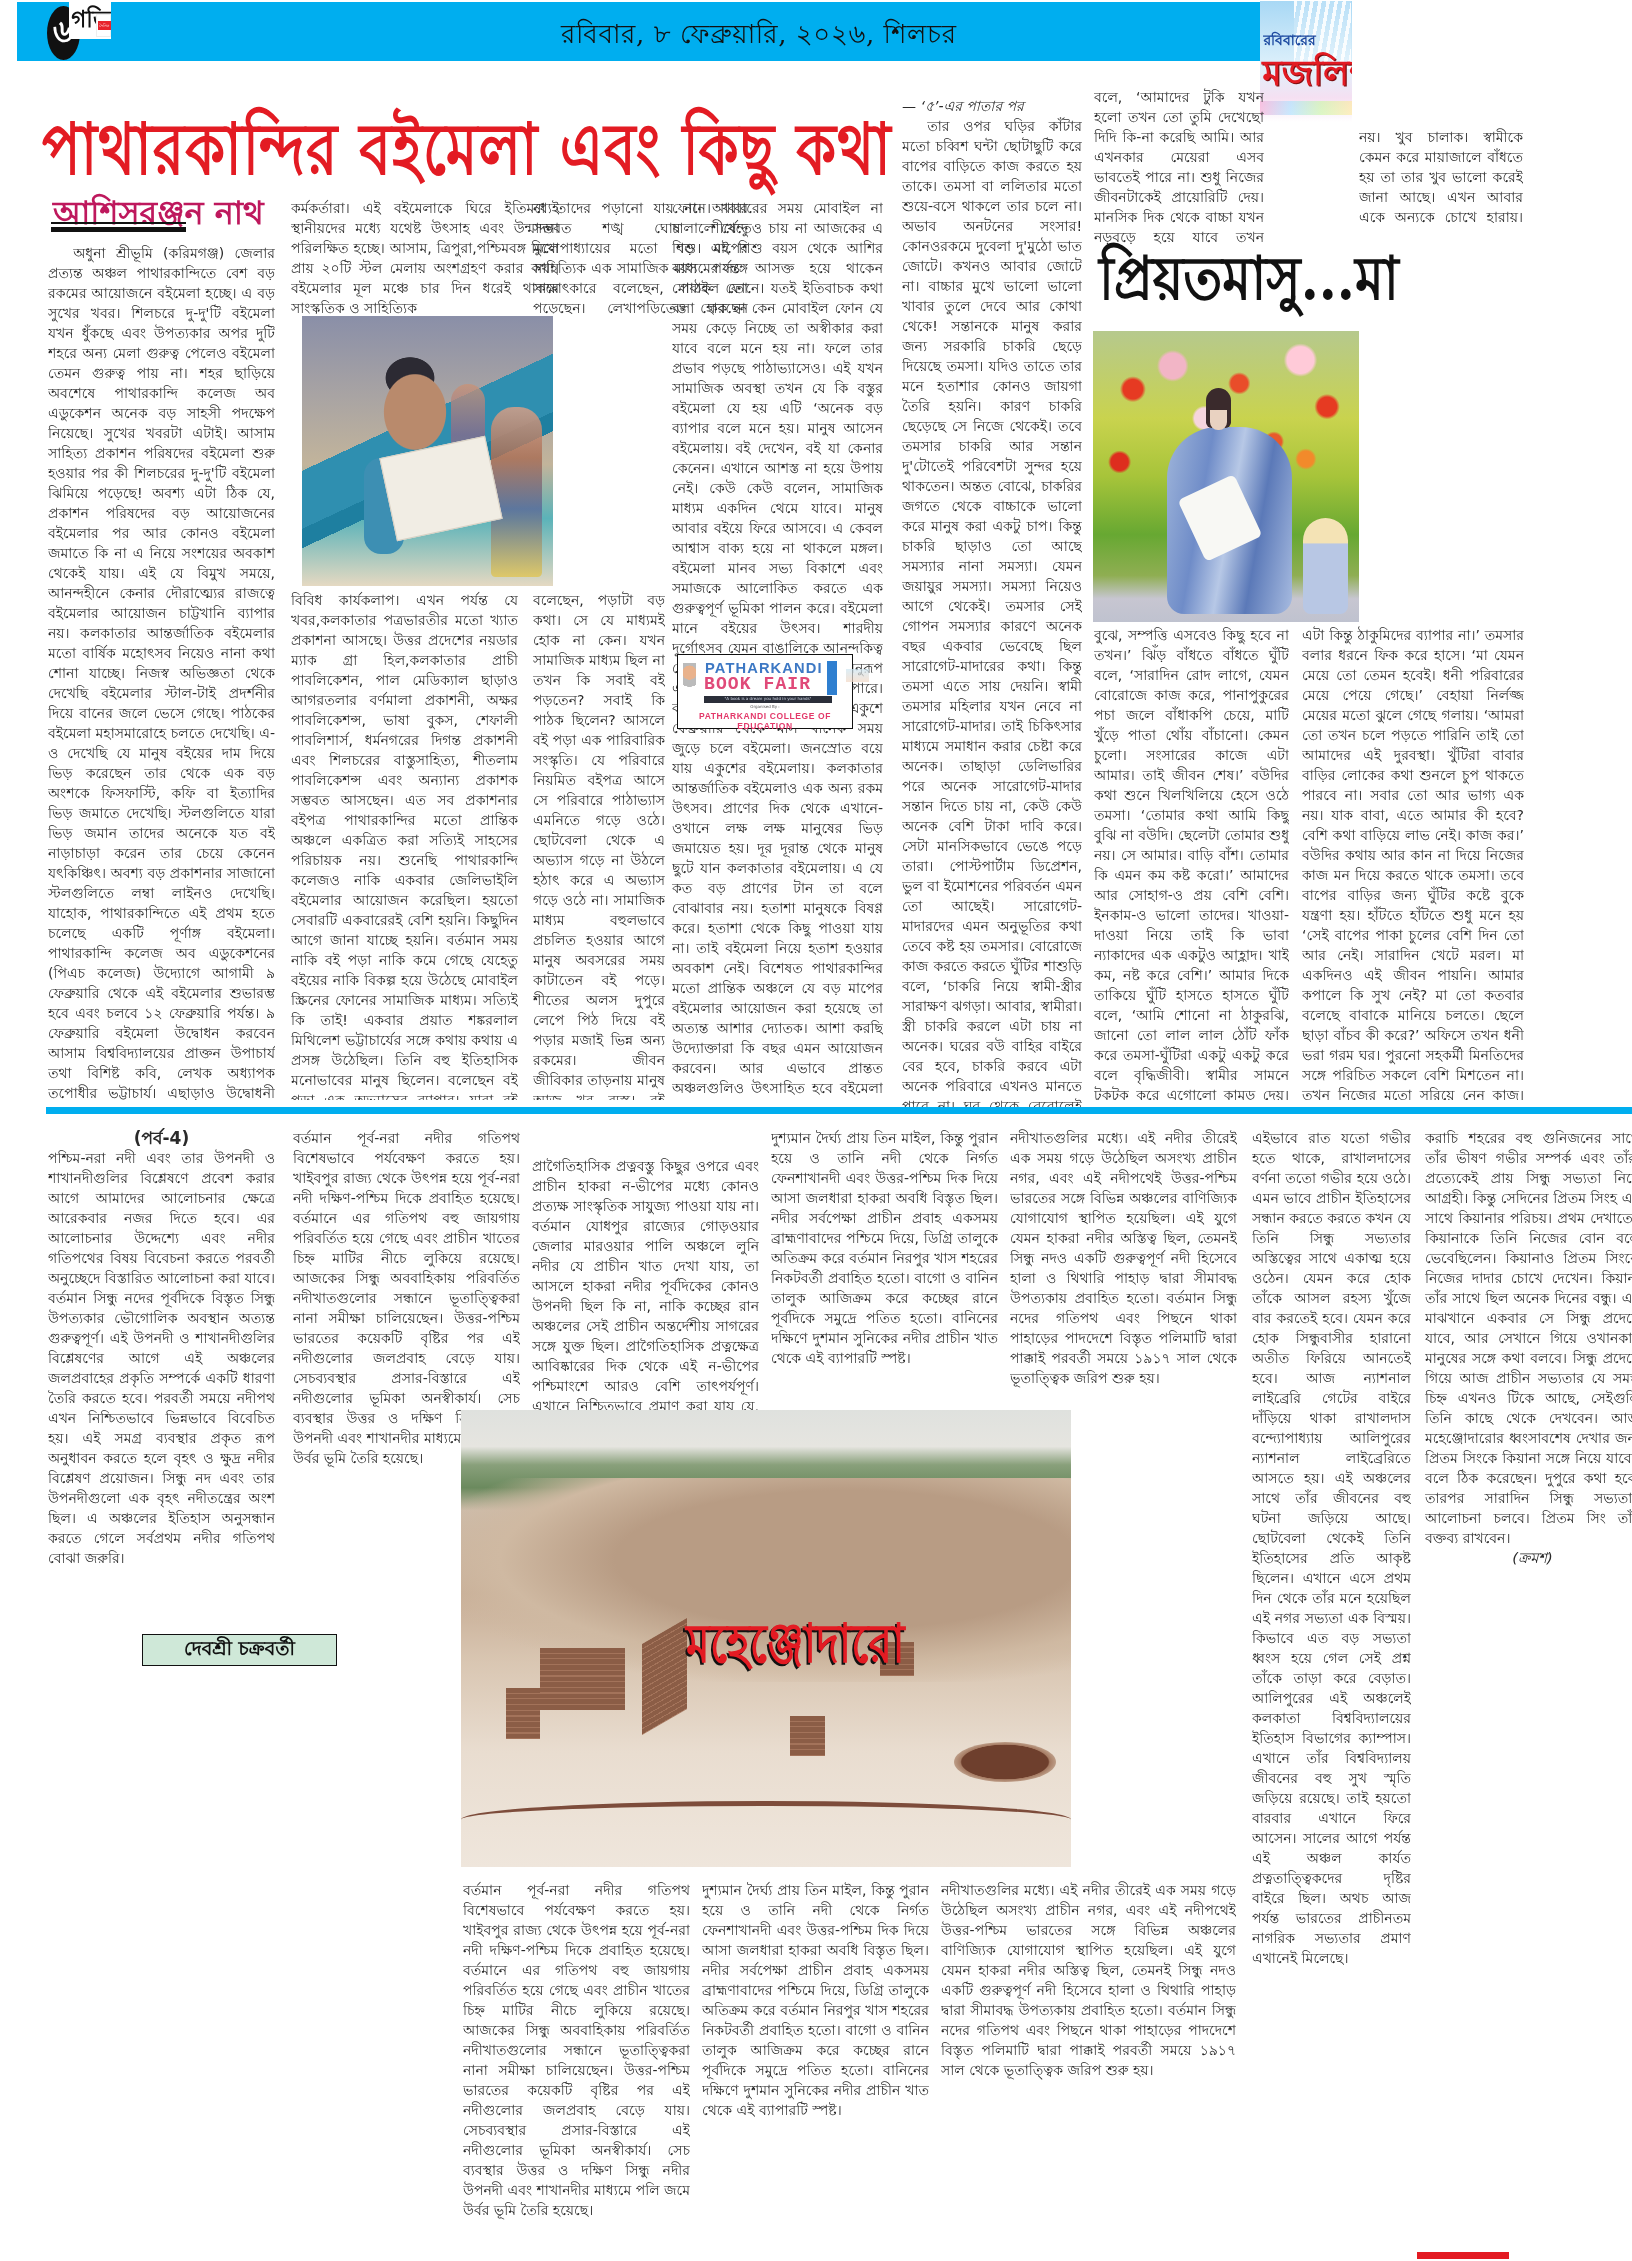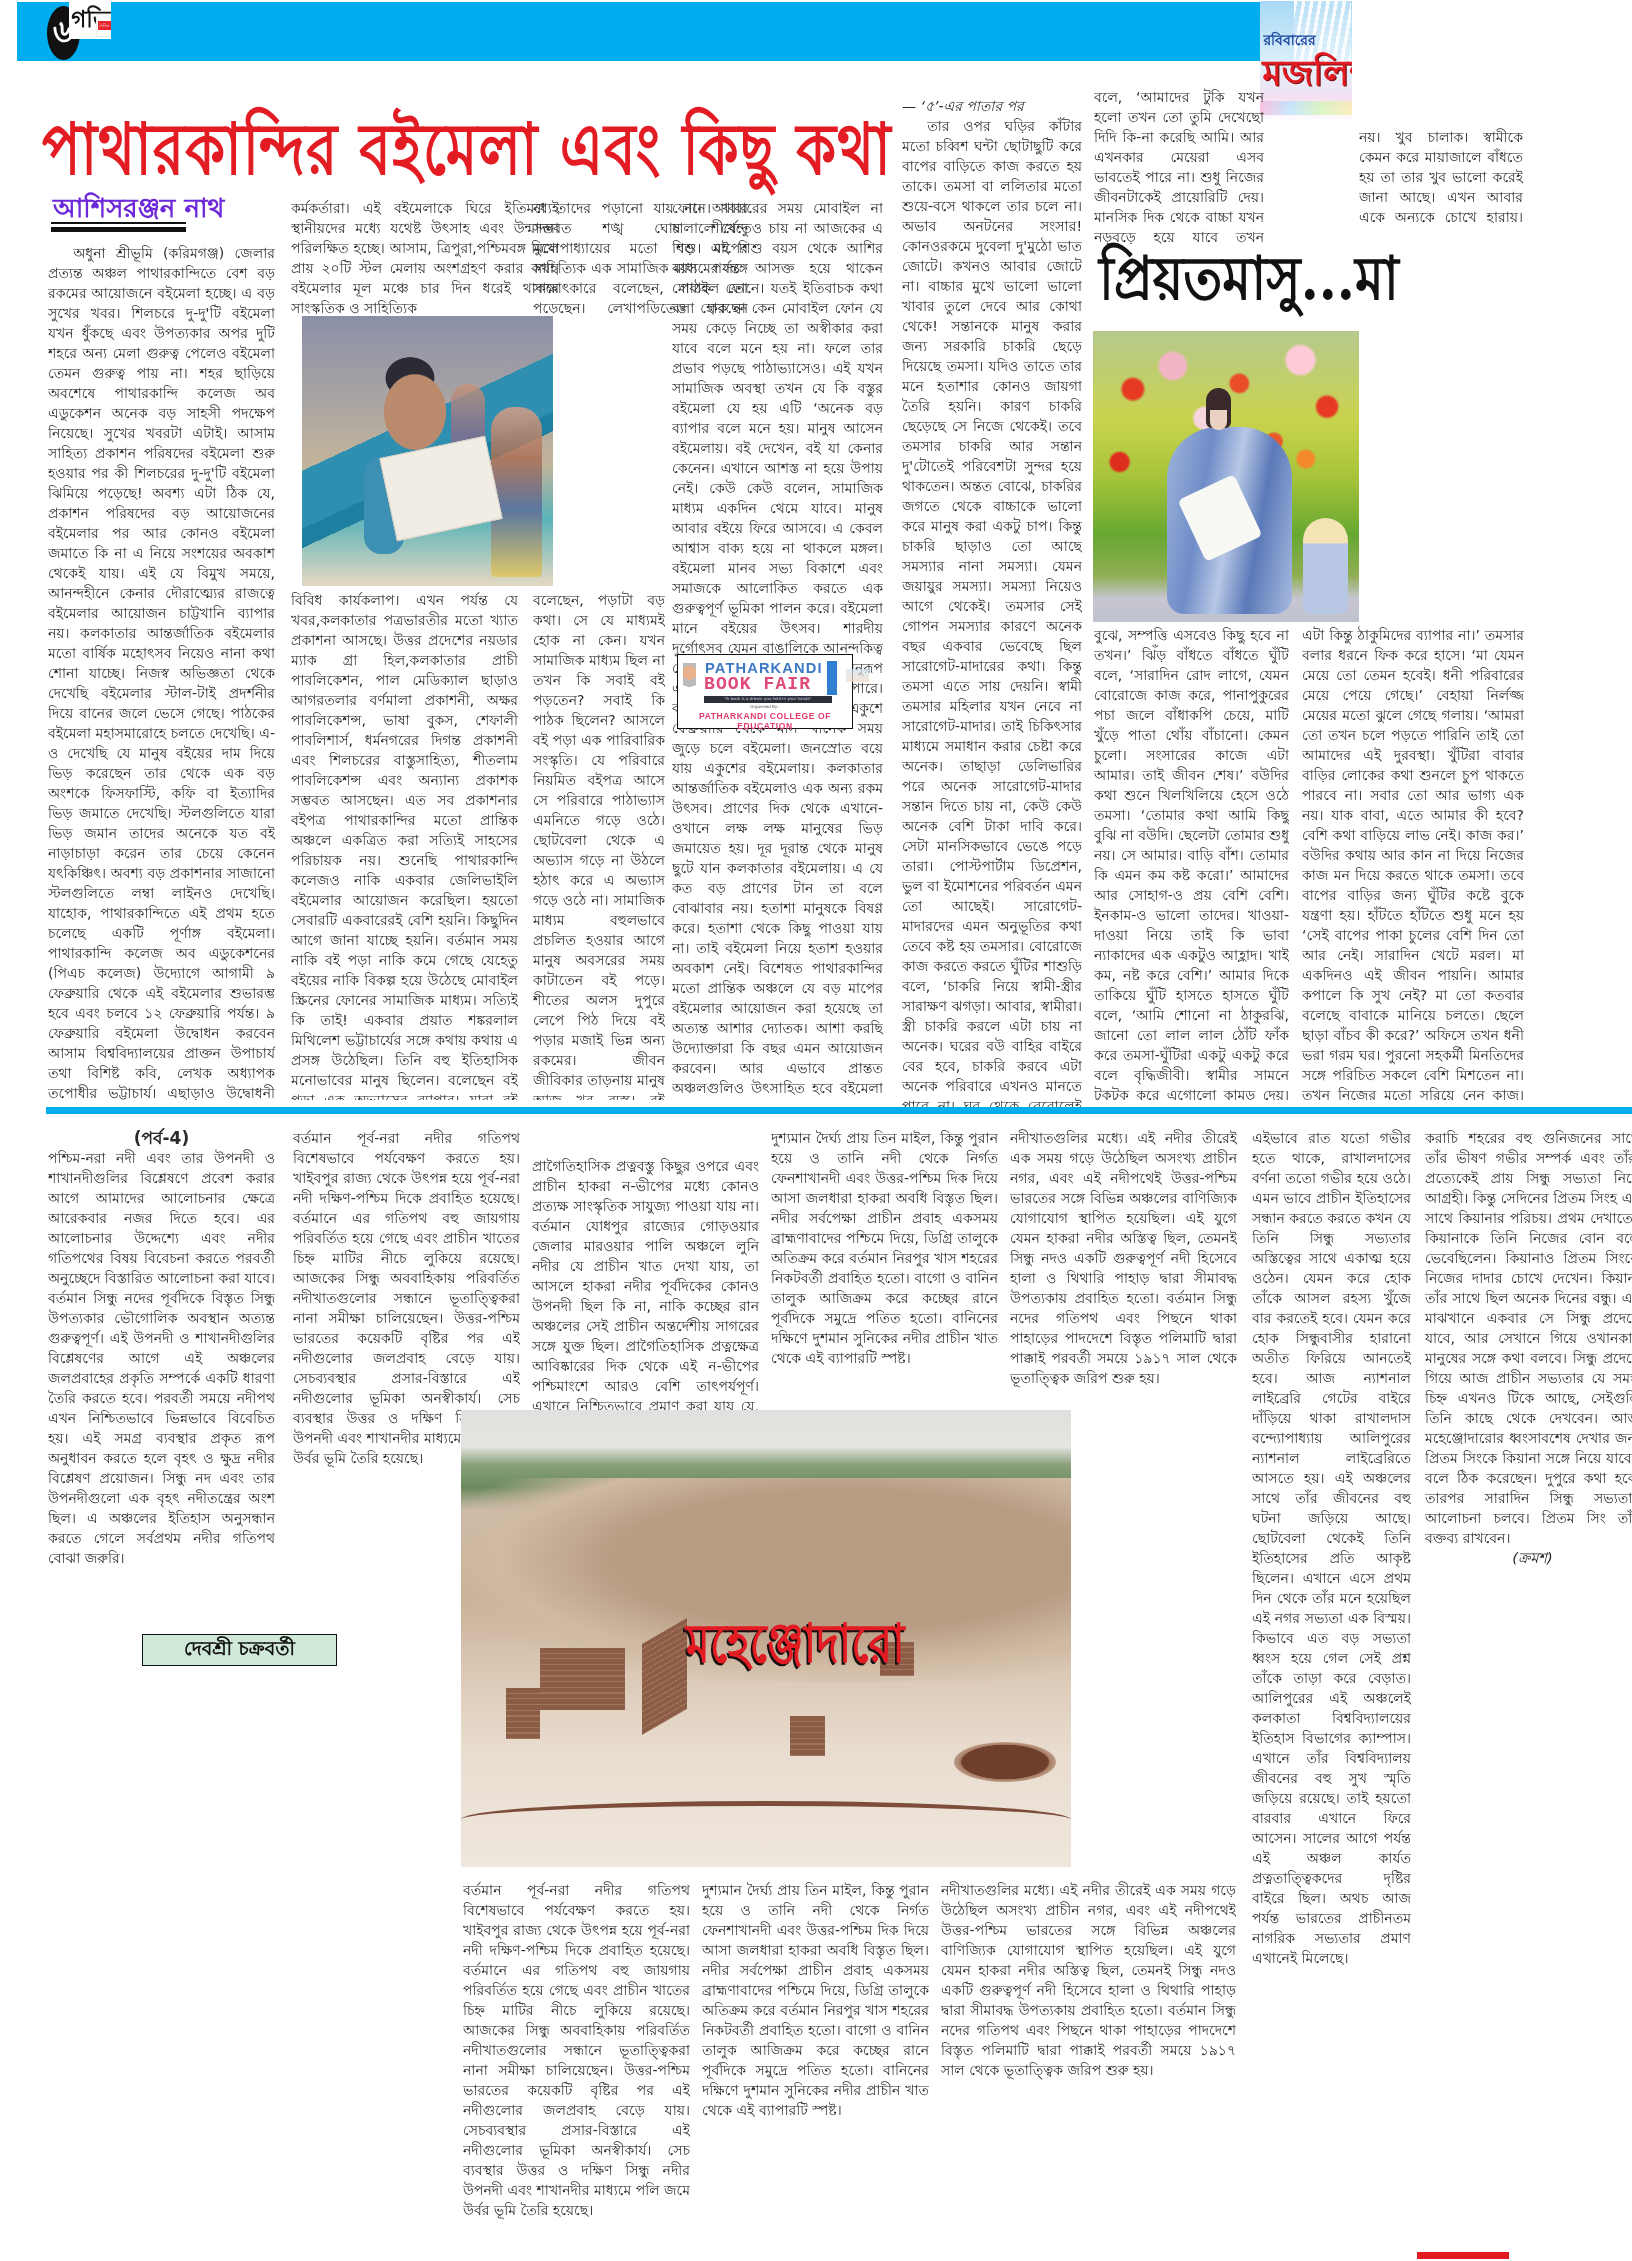--- a/index.html
+++ b/index.html
@@ -16,21 +16,21 @@
   .dateline { position: absolute; left: 544px; top: 11.3px; font-family: "DejaVu Serif", serif; font-size: 26px; color: #111; letter-spacing: 0.6px; }
 
   .feature-banner { position: absolute; left: 1260px; top: 1.1px; width: 92px; height: 121px; background: linear-gradient(180deg,#a8d8f5 0%,#dff1fb 55%,#f5e0f2 80%,#fff 100%); overflow: hidden; }
   .feature-banner .rays { position: absolute; left: 34px; top: 0; width: 57px; height: 68px; background: repeating-linear-gradient(100deg, rgba(255,255,255,0.9) 0 3.4px, rgba(255,255,255,0.2) 3.4px 8px); }
   .feature-banner .small { position: absolute; left: 3.4px; top: 28px; font-family: Liberation Serif, serif; font-size: 14px; font-weight: bold; color: #1d4aa0; }
   .feature-banner .big { position: absolute; left: 2.3px; top: 45px; font-family: "DejaVu Serif", serif; font-size: 35px; font-weight: bold; color: #e31b23; text-shadow: 1.1px 1.1px 0 #7a0d10; }
   .feature-banner .rainbow { position: absolute; left: 0; bottom: 6.8px; width: 92px; height: 14.7px; background: linear-gradient(90deg,#f7a8d4,#a6e1ff,#c8f7a2,#ffe99a); opacity: .6; }
 
   
   .headline { position: absolute; left: 42px; top: 95px; font-family: "DejaVu Serif", serif; font-size: 57px; font-weight: bold; color: #e31b23; letter-spacing: 1.1px; transform: scaleY(1.25); transform-origin: top left; white-space: nowrap; }
-  .byline { position: absolute; left: 53px; top: 188px; font-family: "DejaVu Serif", serif; font-size: 26px; font-weight: bold; color: #6d28d9; }
+  .byline { position: absolute; left: 53px; top: 188px; font-family: "DejaVu Serif", serif; font-size: 32px; font-weight: bold; color: #be185d; }
   .byline-rule1 { position: absolute; left: 51px; top: 222px; width: 135px; height: 1.7px; background: #111; }
   .byline-rule2 { position: absolute; left: 51px; top: 227px; width: 135px; height: 4.5px; background: #111; }
 
   
   .col { position: absolute; font-family: "DejaVu Sans", sans-serif; font-size: 14px; line-height: 20px; color: #2a2a2a; text-align: justify; overflow: hidden; }
   .col p { text-indent: 1.8em; }
   .col .noind { text-indent: 0; }
   .col .cont { font-style: italic; text-indent: 0; }
   .col .center { text-align: center; text-indent: 0; font-weight: bold; font-size: 17px; }
 
@@ -94,20 +94,21 @@
 <body>
 
 <div class="masthead" data-name="masthead-bar">
   <div class="page-no" data-name="page-number">৬</div>
   <div class="logo-box" data-name="paper-logo">
     <span class="logo-text" data-name="paper-name">গতি</span>
   </div>
   <div class="logo-tag" data-name="paper-tag-box">
     <div class="logo-tag-inner" data-name="paper-tag">দৈনিক</div>
   </div>
+  <div class="dateline" data-name="dateline">রবিবার, ৮ ফেব্রুয়ারি, ২০২৬, শিলচর</div>
 </div>
 
 <div class="feature-banner" data-name="feature-banner">
   <div class="rays" data-name="banner-rays-decoration"></div>
   <div class="rainbow" data-name="banner-rainbow-decoration"></div>
   <div class="small" data-name="feature-banner-small">রবিবারের</div>
   <div class="big" data-name="feature-banner-title">মজলিশ</div>
 </div>
 
 <h1 class="headline" data-name="article1-headline">পাথারকান্দির বইমেলা এবং কিছু কথা</h1>

